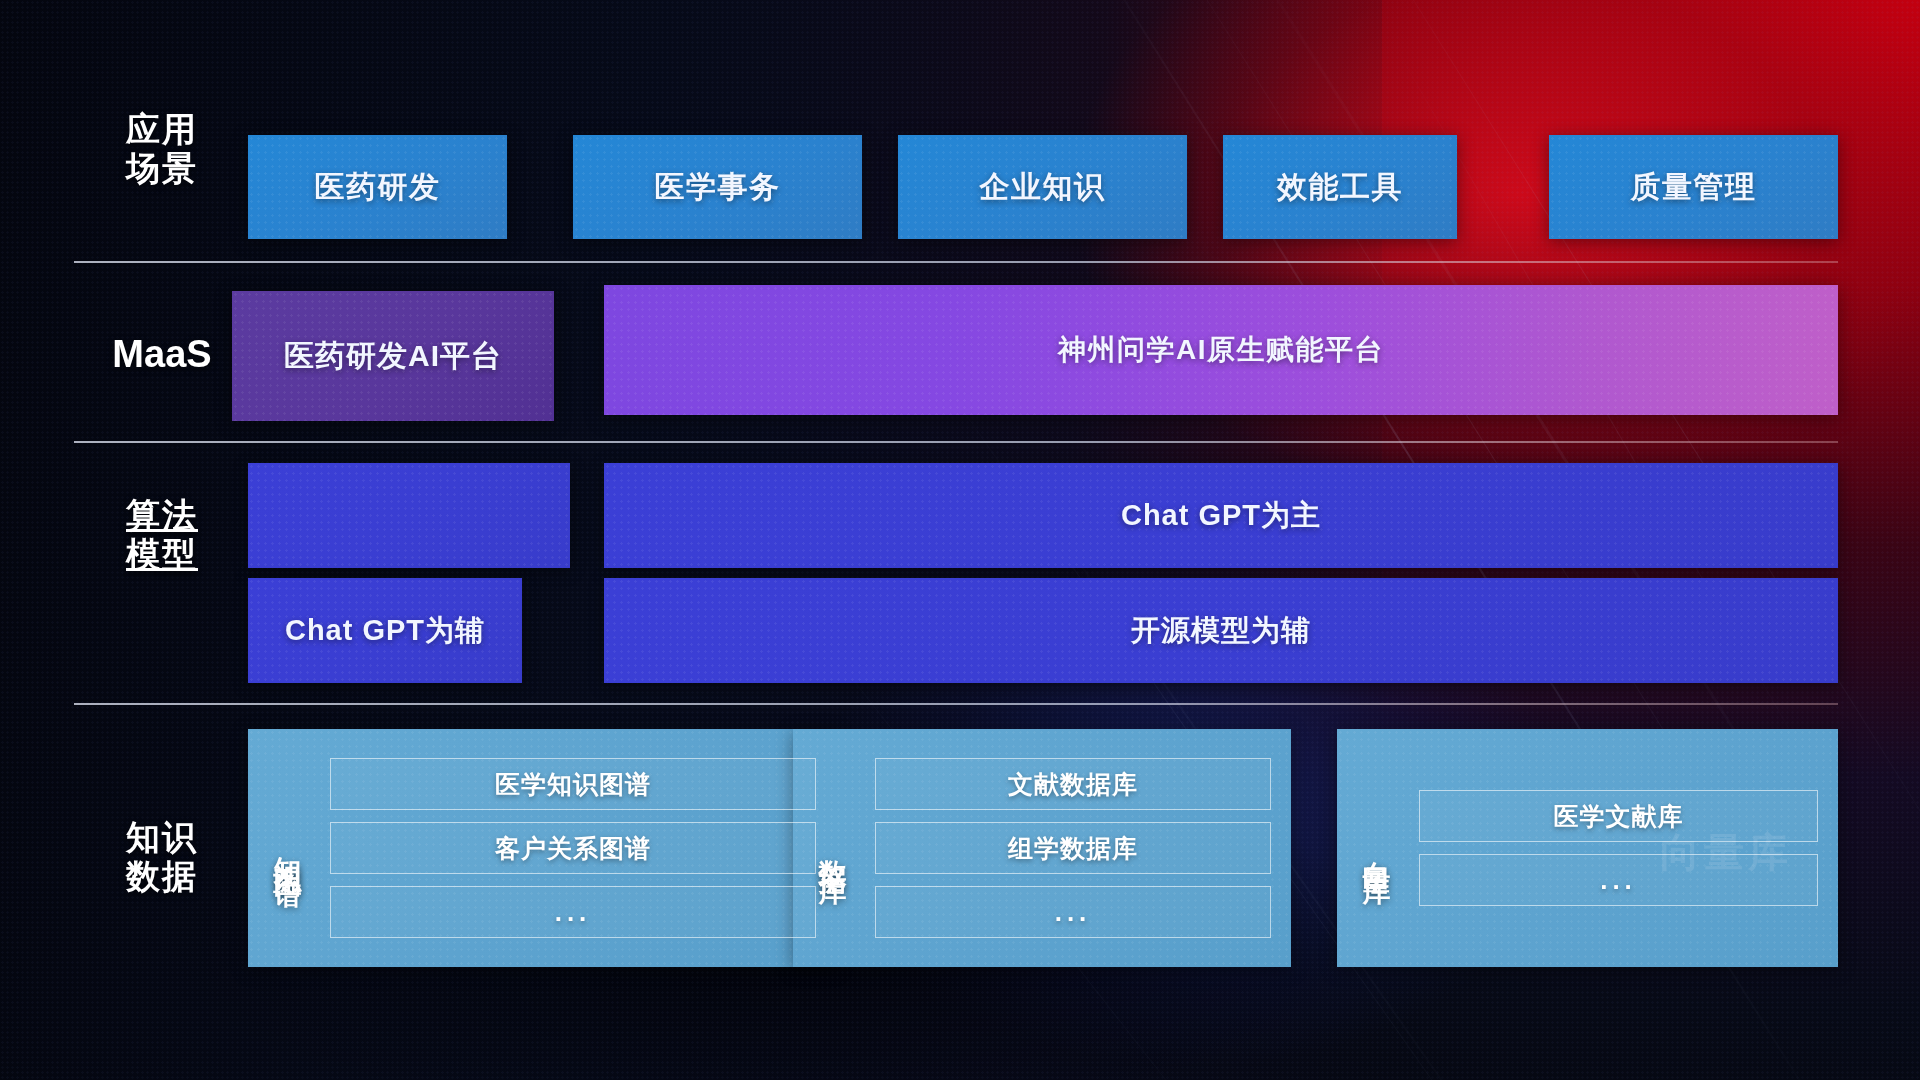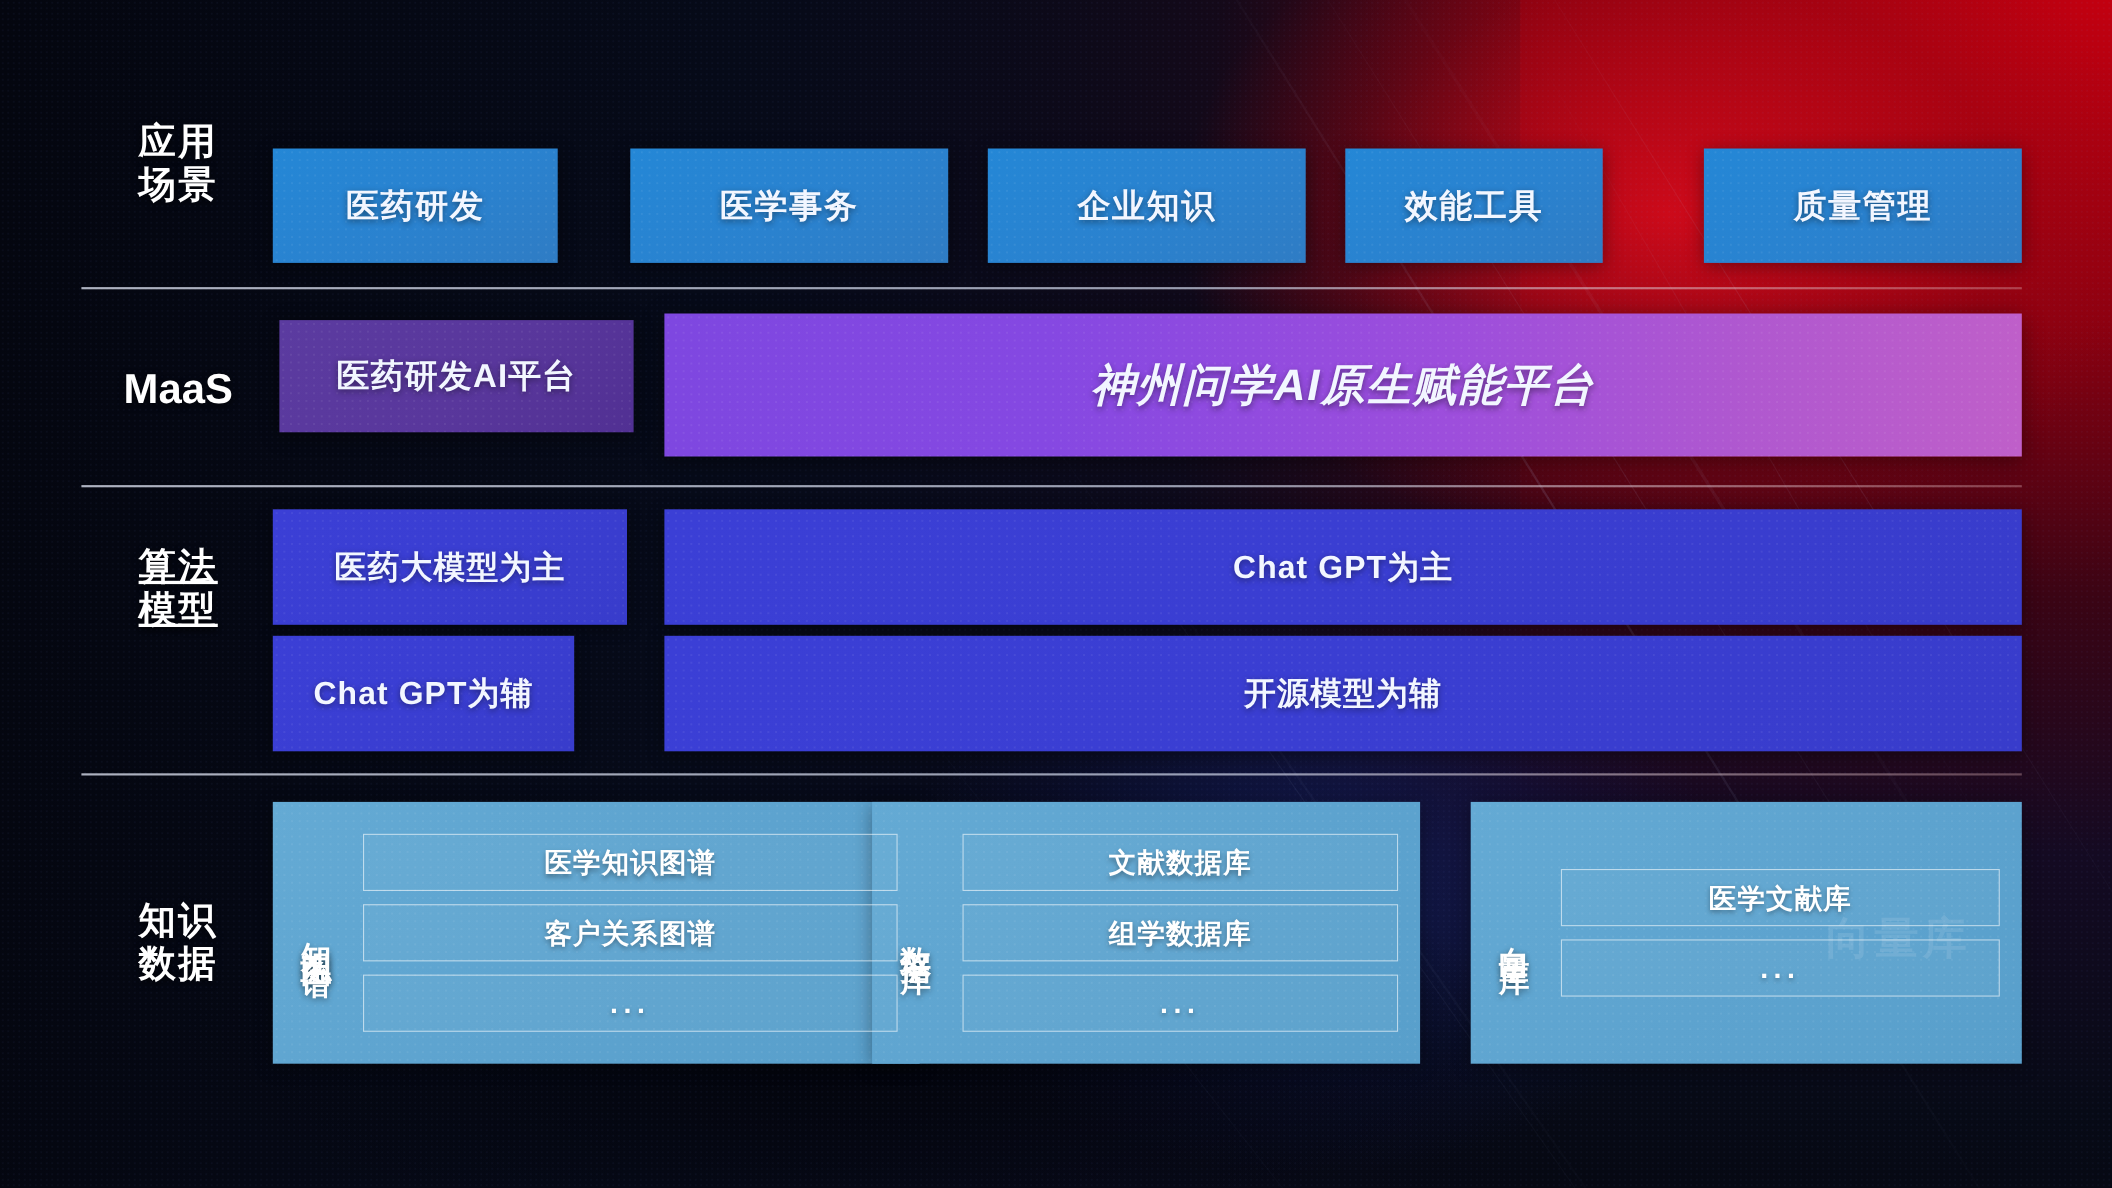--- a/index.html
+++ b/index.html
@@ -80,33 +80,33 @@
     position:absolute;top:135px;height:104px;
     display:flex;align-items:center;justify-content:center;
     background:linear-gradient(150deg,#2487d6 0%,#2a82cf 55%,#2f7cc4 100%);
     box-shadow:0 3px 16px rgba(0,0,0,.42);
     overflow:hidden;
   }
   .appbox .boxtxt{font-size:30px;letter-spacing:1.5px;position:relative;z-index:1;}
 
   
   .maas-left{
-    position:absolute;left:254px;top:291px;width:322px;height:102px;
+    position:absolute;left:232px;top:291px;width:322px;height:130px;
     display:flex;align-items:center;justify-content:center;
     background:linear-gradient(135deg,#5b3ba0 0%,#59379c 55%,#513093 100%);
     box-shadow:0 3px 16px rgba(0,0,0,.42);overflow:hidden;text-align:center;
   }
   .maas-left .boxtxt{font-size:30px;letter-spacing:1px;position:relative;z-index:1;}
   .maas-right{
     position:absolute;left:604px;top:285px;width:1234px;height:130px;
     display:flex;align-items:center;justify-content:center;
     background:linear-gradient(92deg,#7e47e0 0%,#8548e2 28%,#9d4edc 58%,#b058cf 80%,#bf5fc9 100%);
     box-shadow:0 3px 18px rgba(0,0,0,.40);overflow:hidden;
   }
-  .maas-right .boxtxt{font-size:40px;letter-spacing:1.5px;position:relative;z-index:1;font-style:italic;}
+  .maas-right .boxtxt{font-size:28px;letter-spacing:1.5px;position:relative;z-index:1;}
 
   
   .algo{
     position:absolute;display:flex;align-items:center;justify-content:center;
     background:linear-gradient(140deg,#3b3fd6 0%,#3a3ed2 50%,#383ccb 100%);
     box-shadow:0 3px 14px rgba(0,0,0,.40);overflow:hidden;
   }
   .algo .boxtxt{font-size:29px;letter-spacing:1px;position:relative;z-index:1;}
   #algo-l1{left:248px;top:463px;width:322px;height:105px;}
   #algo-l2{left:248px;top:578px;width:274px;height:105px;}
@@ -217,21 +217,20 @@
     <span class="boxtxt">神州问学AI原生赋能平台</span>
   </div>
 
   <div class="rowlabel" style="top:496px;font-size:34px;text-decoration:underline;">
     <div>算法</div>
     <div>模型</div>
   </div>
 
   <div class="algo" id="algo-l1">
     <div class="dotpat"></div>
-    <span class="boxtxt">医药大模型为主</span>
   </div>
   <div class="algo" id="algo-l2">
     <div class="dotpat"></div>
     <span class="boxtxt">Chat GPT为辅</span>
   </div>
   <div class="algo" id="algo-r1">
     <div class="dotpat"></div>
     <span class="boxtxt">Chat GPT为主</span>
   </div>
   <div class="algo" id="algo-r2">

